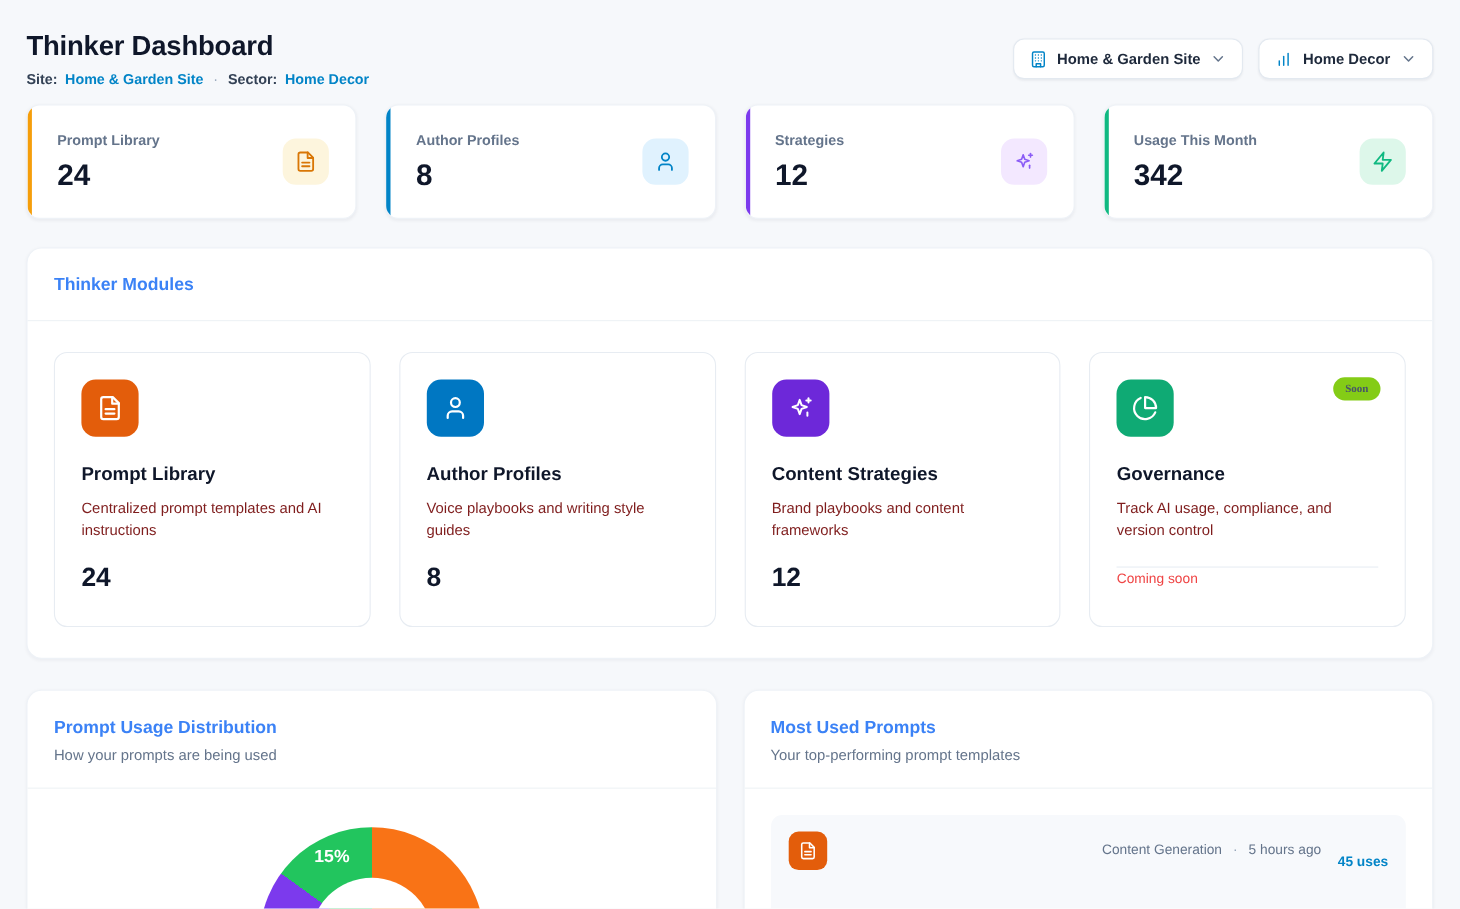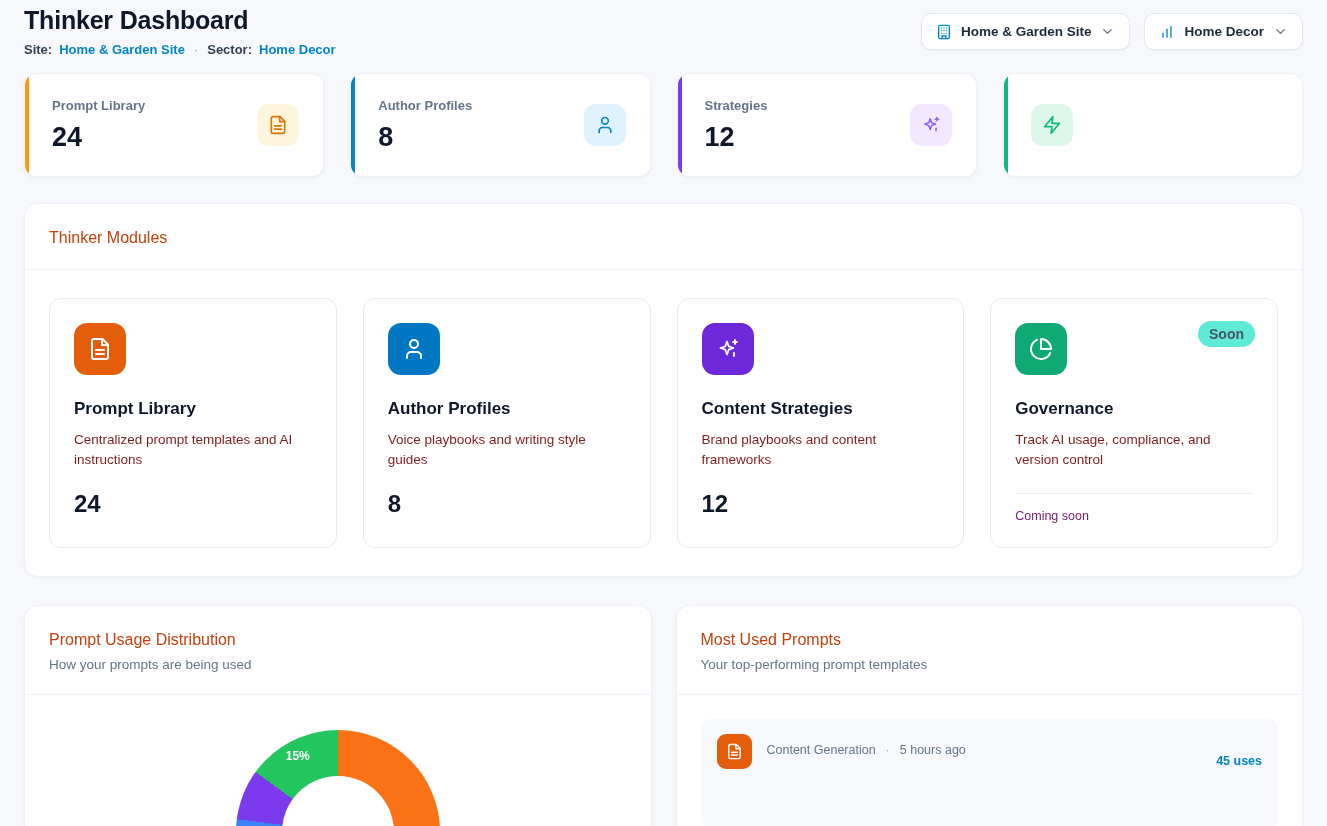--- a/index.html
+++ b/index.html
@@ -2,21 +2,21 @@
 <html><head>
 <meta charset="utf-8">
 <style>
   * { margin:0; padding:0; box-sizing:border-box; }
   html, body { width:1327px; height:826px; overflow:hidden; }
   body {
     background:#f6f8fb;
     font-family:"Liberation Sans","DejaVu Sans",sans-serif;
     color:#0f172a;
   }
-  .page { width:1327px; height:826px; padding:6px 24px 0; }
+  .page { width:1327px; height:826px; padding:28px 24px 0; }
 
   
   .topbar { display:flex; justify-content:space-between; align-items:flex-start; }
   .title { font-size:25px; line-height:28px; font-weight:800; color:#0f172a; letter-spacing:-0.2px; }
   .subtitle { margin-top:8px; display:flex; align-items:center; gap:7px; font-size:13px; }
   .sub-label { color:#334155; font-weight:700; }
   .sub-link { color:#0284c7; font-weight:600; text-decoration:none; cursor:pointer; }
   .sub-dot { color:#94a3b8; padding:0 2px; }
   .topbar-actions { display:flex; gap:14px; margin-top:7px; }
   .selector {
@@ -46,67 +46,67 @@
   .stat-icon {
     width:42px; height:42px; border-radius:12px; flex:none;
     background:var(--icon-bg,#eee); color:var(--icon-color,#333);
     display:flex; align-items:center; justify-content:center;
   }
   .stat-icon svg { width:20px; height:20px; }
 
   
   .panel { background:#fff; border:1px solid #eef2f7; border-radius:14px; box-shadow:0 1px 3px rgba(15,23,42,.04); }
   .panel-header { padding:25px 24px 22px; border-bottom:1px solid #eef2f6; }
-  .panel-title { font-size:16px; font-weight:400; color:#c2410c; }
+  .panel-title { font-size:16px; font-weight:700; color:#3b82f6; }
   .panel-sub { margin-top:8px; font-size:13.5px; color:#64748b; }
 
   
   .modules-panel { margin-top:26px; }
   .modules-grid { display:grid; grid-template-columns:repeat(4,1fr); gap:26px; padding:28px 24px; }
   .module-card {
     position:relative; min-height:250px; cursor:pointer;
     background:#fff; border:1px solid #e7ecf2; border-radius:12px; padding:24px;
   }
   .module-icon {
     width:52px; height:52px; border-radius:13px; color:#fff;
     display:flex; align-items:center; justify-content:center;
   }
   .module-icon svg { width:24px; height:24px; }
   .module-title { margin-top:24px; font-size:17px; font-weight:700; color:#0f172a; }
   .module-desc { margin-top:11px; font-size:13.5px; color:#7f1d1d; line-height:1.5; max-width:235px; }
   .module-count { margin-top:19px; font-size:24px; font-weight:800; color:#0f172a; }
   .soon-badge {
     position:absolute; top:22px; right:22px;
-    background:#5eead4; color:#475569;
-    font-size:14px; font-weight:700; padding:5px 11px; border-radius:999px;
+    background:#84cc16; color:#475569;
+    font-size:10px; font-weight:700; padding:5px 11px; border-radius:999px;font-family:Liberation Serif, serif;
   }
   .module-divider { margin-top:22px; height:1px; background:#e8edf3; }
-  .coming-soon { margin-top:15px; font-size:12.5px; color:#701a75; }
+  .coming-soon { margin-top:3px; font-size:12.5px; color:#ef4444; }
 
   
   .bottom-grid { margin-top:28px; display:grid; grid-template-columns:1fr 1fr; gap:24px; }
   .chart-area { position:relative; height:360px; padding-top:35px; display:flex; justify-content:flex-start; }
   .donut { position:relative; width:204px; height:204px; border-radius:50%; margin:0 auto; }
   .donut::after { content:""; position:absolute; inset:46px; background:#fff; border-radius:50%; }
-  .donut-label { position:absolute; left:50px; top:19px; z-index:2; color:#fff; font-size:12px; font-weight:700; }
+  .donut-label { position:absolute; left:50px; top:19px; z-index:2; color:#fff; font-size:16px; font-weight:700; }
 
   .prompt-list { padding:24px; }
   .prompt-item {
     display:flex; align-items:flex-start; gap:15px; cursor:pointer;
     background:#f7f9fc; border-radius:10px; padding:15px 16px; min-height:110px;
   }
   .prompt-icon {
     width:35px; height:35px; border-radius:9px; flex:none;
     background:#e35d0b; color:#fff;
     display:flex; align-items:center; justify-content:center;
   }
   .prompt-icon svg { width:17px; height:17px; }
   .prompt-text { flex:1; padding-top:1px; }
   .prompt-title { font-size:15px; font-weight:700; color:#0f172a; }
-  .prompt-meta { margin-top:8px; font-size:12.5px; color:#64748b; display:flex; align-items:center; gap:8px; }
+  .prompt-meta { margin-top:8px; font-size:12.5px; color:#64748b; display:flex; align-items:center; gap:8px;justify-content:flex-end; }
   .prompt-uses { font-size:12.5px; font-weight:700; color:#0284c7; margin-top:20px; }
 </style>
 </head>
 <body>
 
 <div class="page">
 
   <header class="topbar">
     <div>
       <h1 class="title">Thinker Dashboard</h1>
@@ -195,20 +195,24 @@
       <div class="stat-icon">
         <svg viewBox="0 0 24 24" fill="none" stroke="currentColor" stroke-width="1.8" stroke-linecap="round" stroke-linejoin="round">
             <path d="M11 4.5 12.7 9.3 17.5 11 12.7 12.7 11 17.5 9.3 12.7 4.5 11 9.3 9.3Z"></path>
             <path d="M19 3v4"></path>
             <path d="M17 5h4"></path>
             <path d="M18 16v3"></path>
           </svg>
       </div>
     </div>
     <div class="stat-card" style="--accent: #10b981; --icon-bg: #ddf7ea; --icon-color: #10b981;">
+      <div>
+        <div class="stat-label">Usage This Month</div>
+        <div class="stat-value">342</div>
+      </div>
       <div class="stat-icon">
         <svg viewBox="0 0 24 24" fill="none" stroke="currentColor" stroke-width="2" stroke-linecap="round" stroke-linejoin="round">
             <polygon points="13 2 3 14 12 14 11 22 21 10 12 10 13 2"></polygon>
           </svg>
       </div>
     </div>
   </section>
 
   <section class="panel modules-panel">
     <div class="panel-header">

